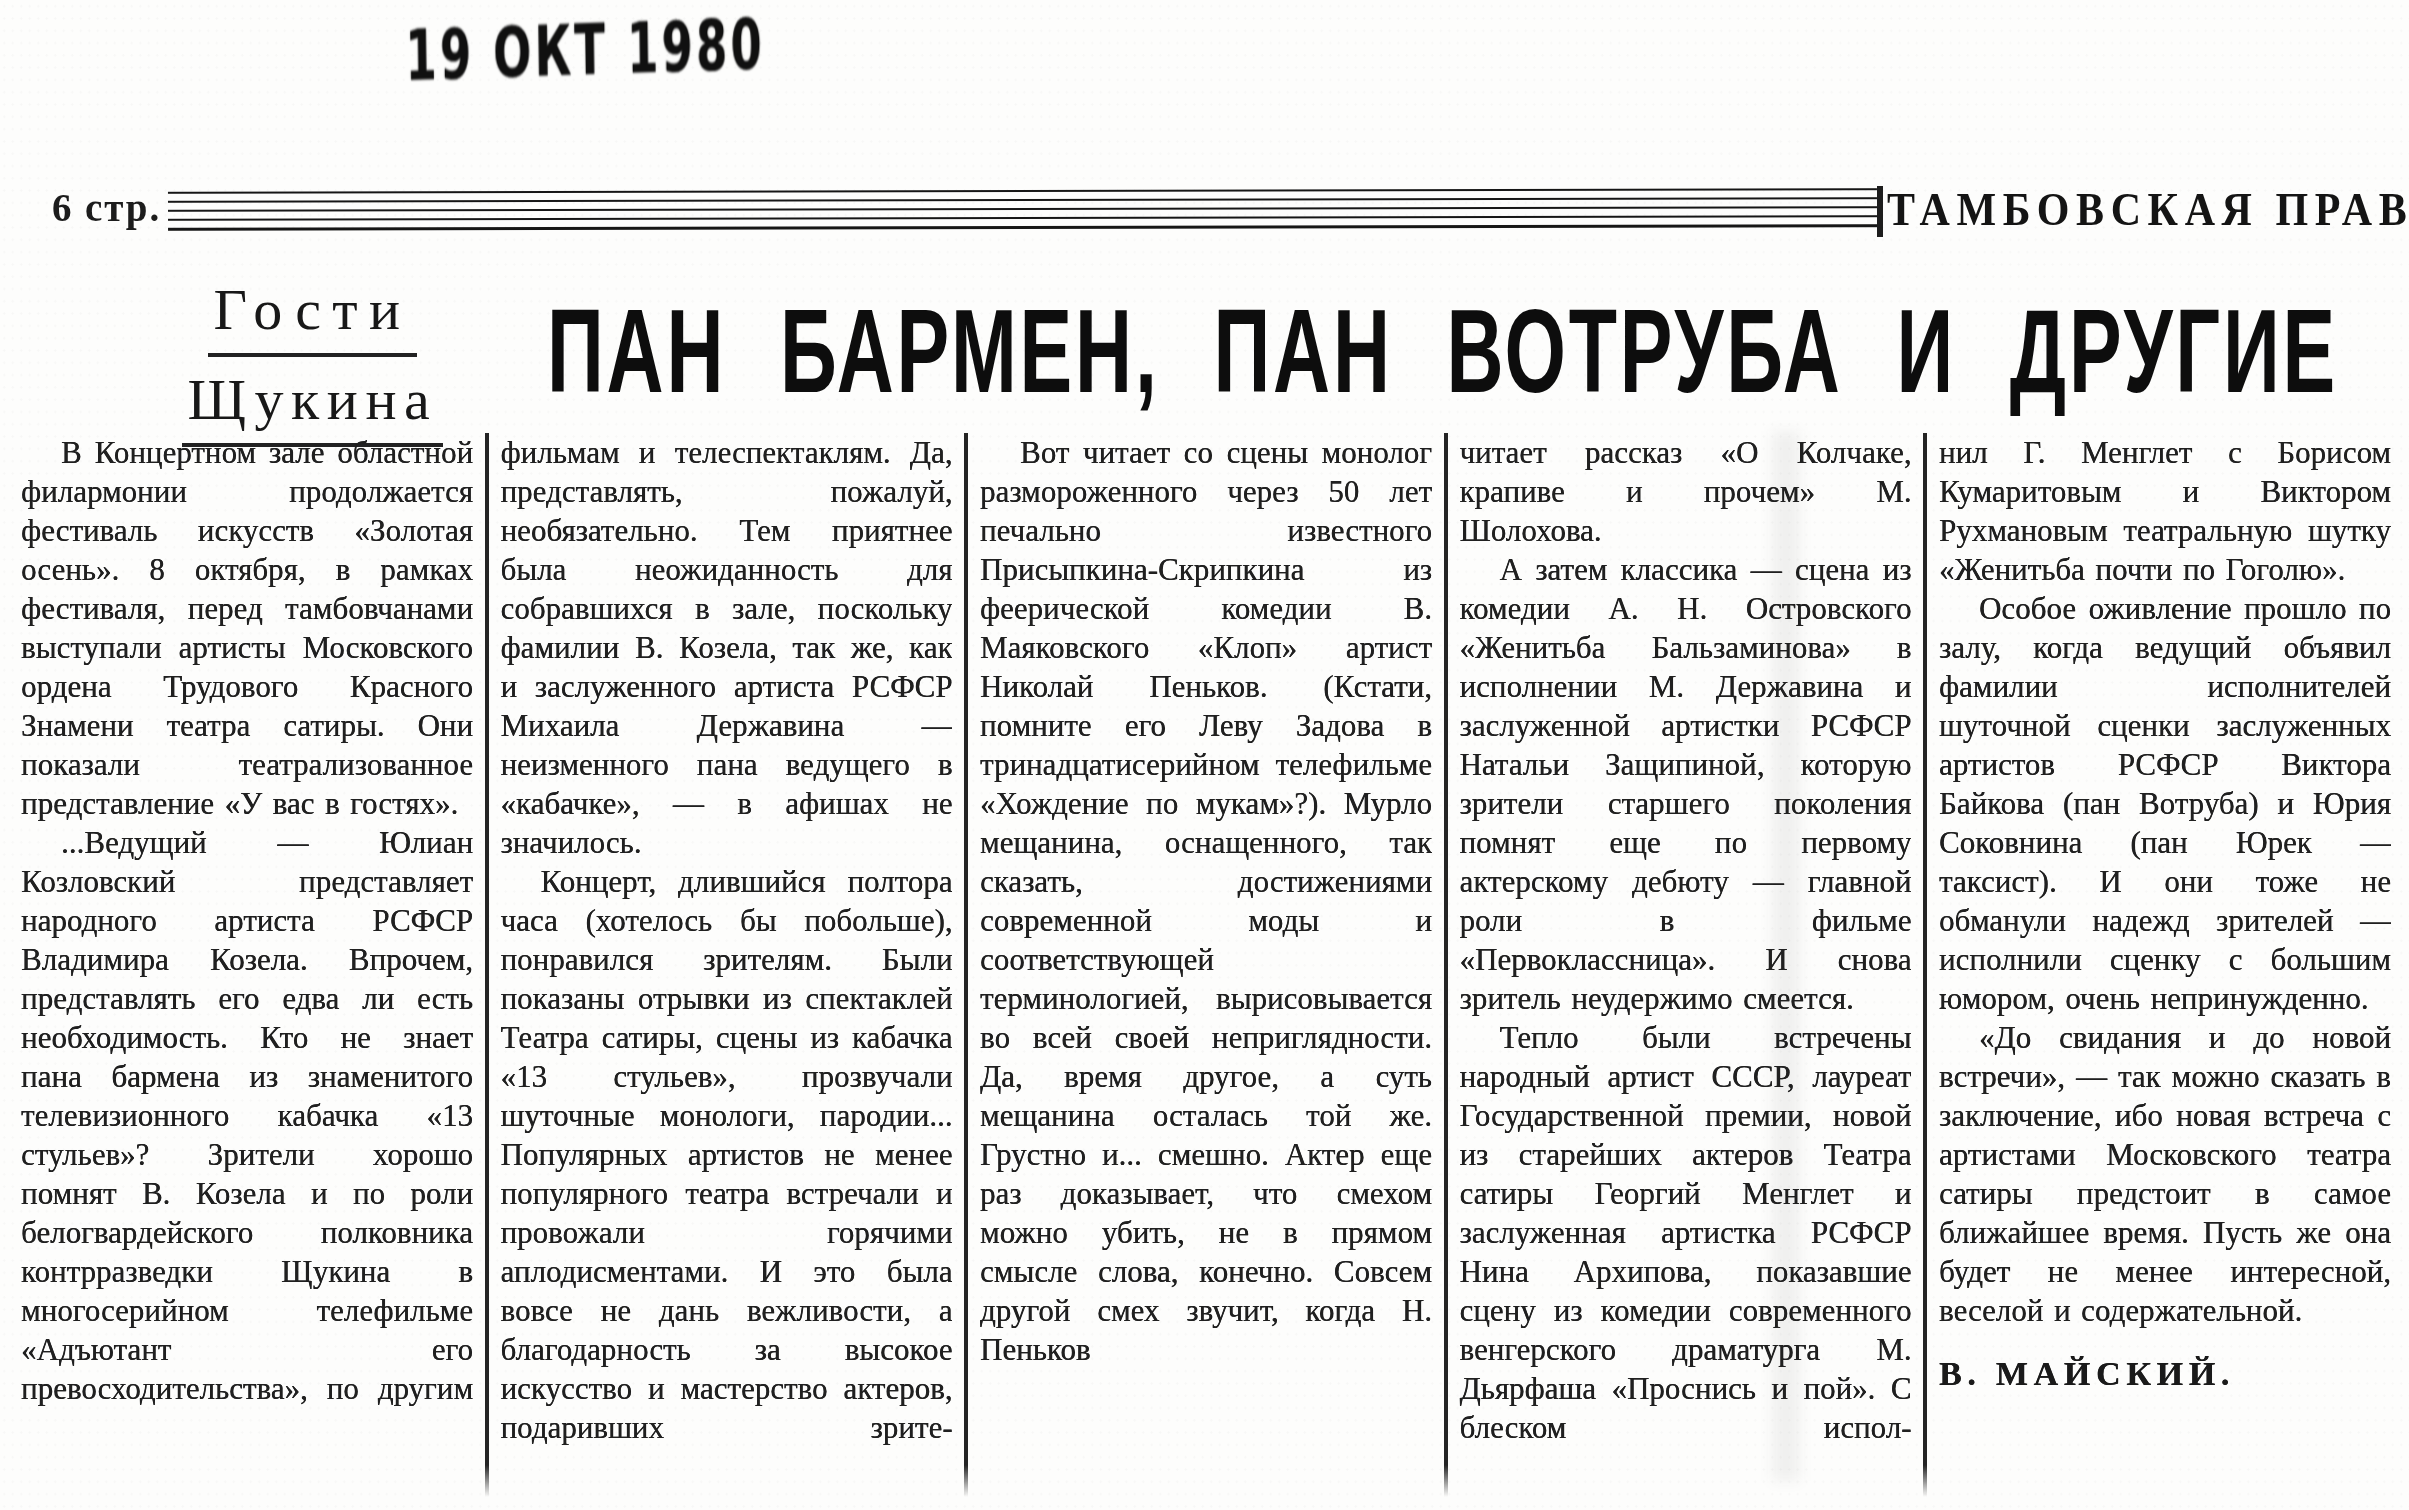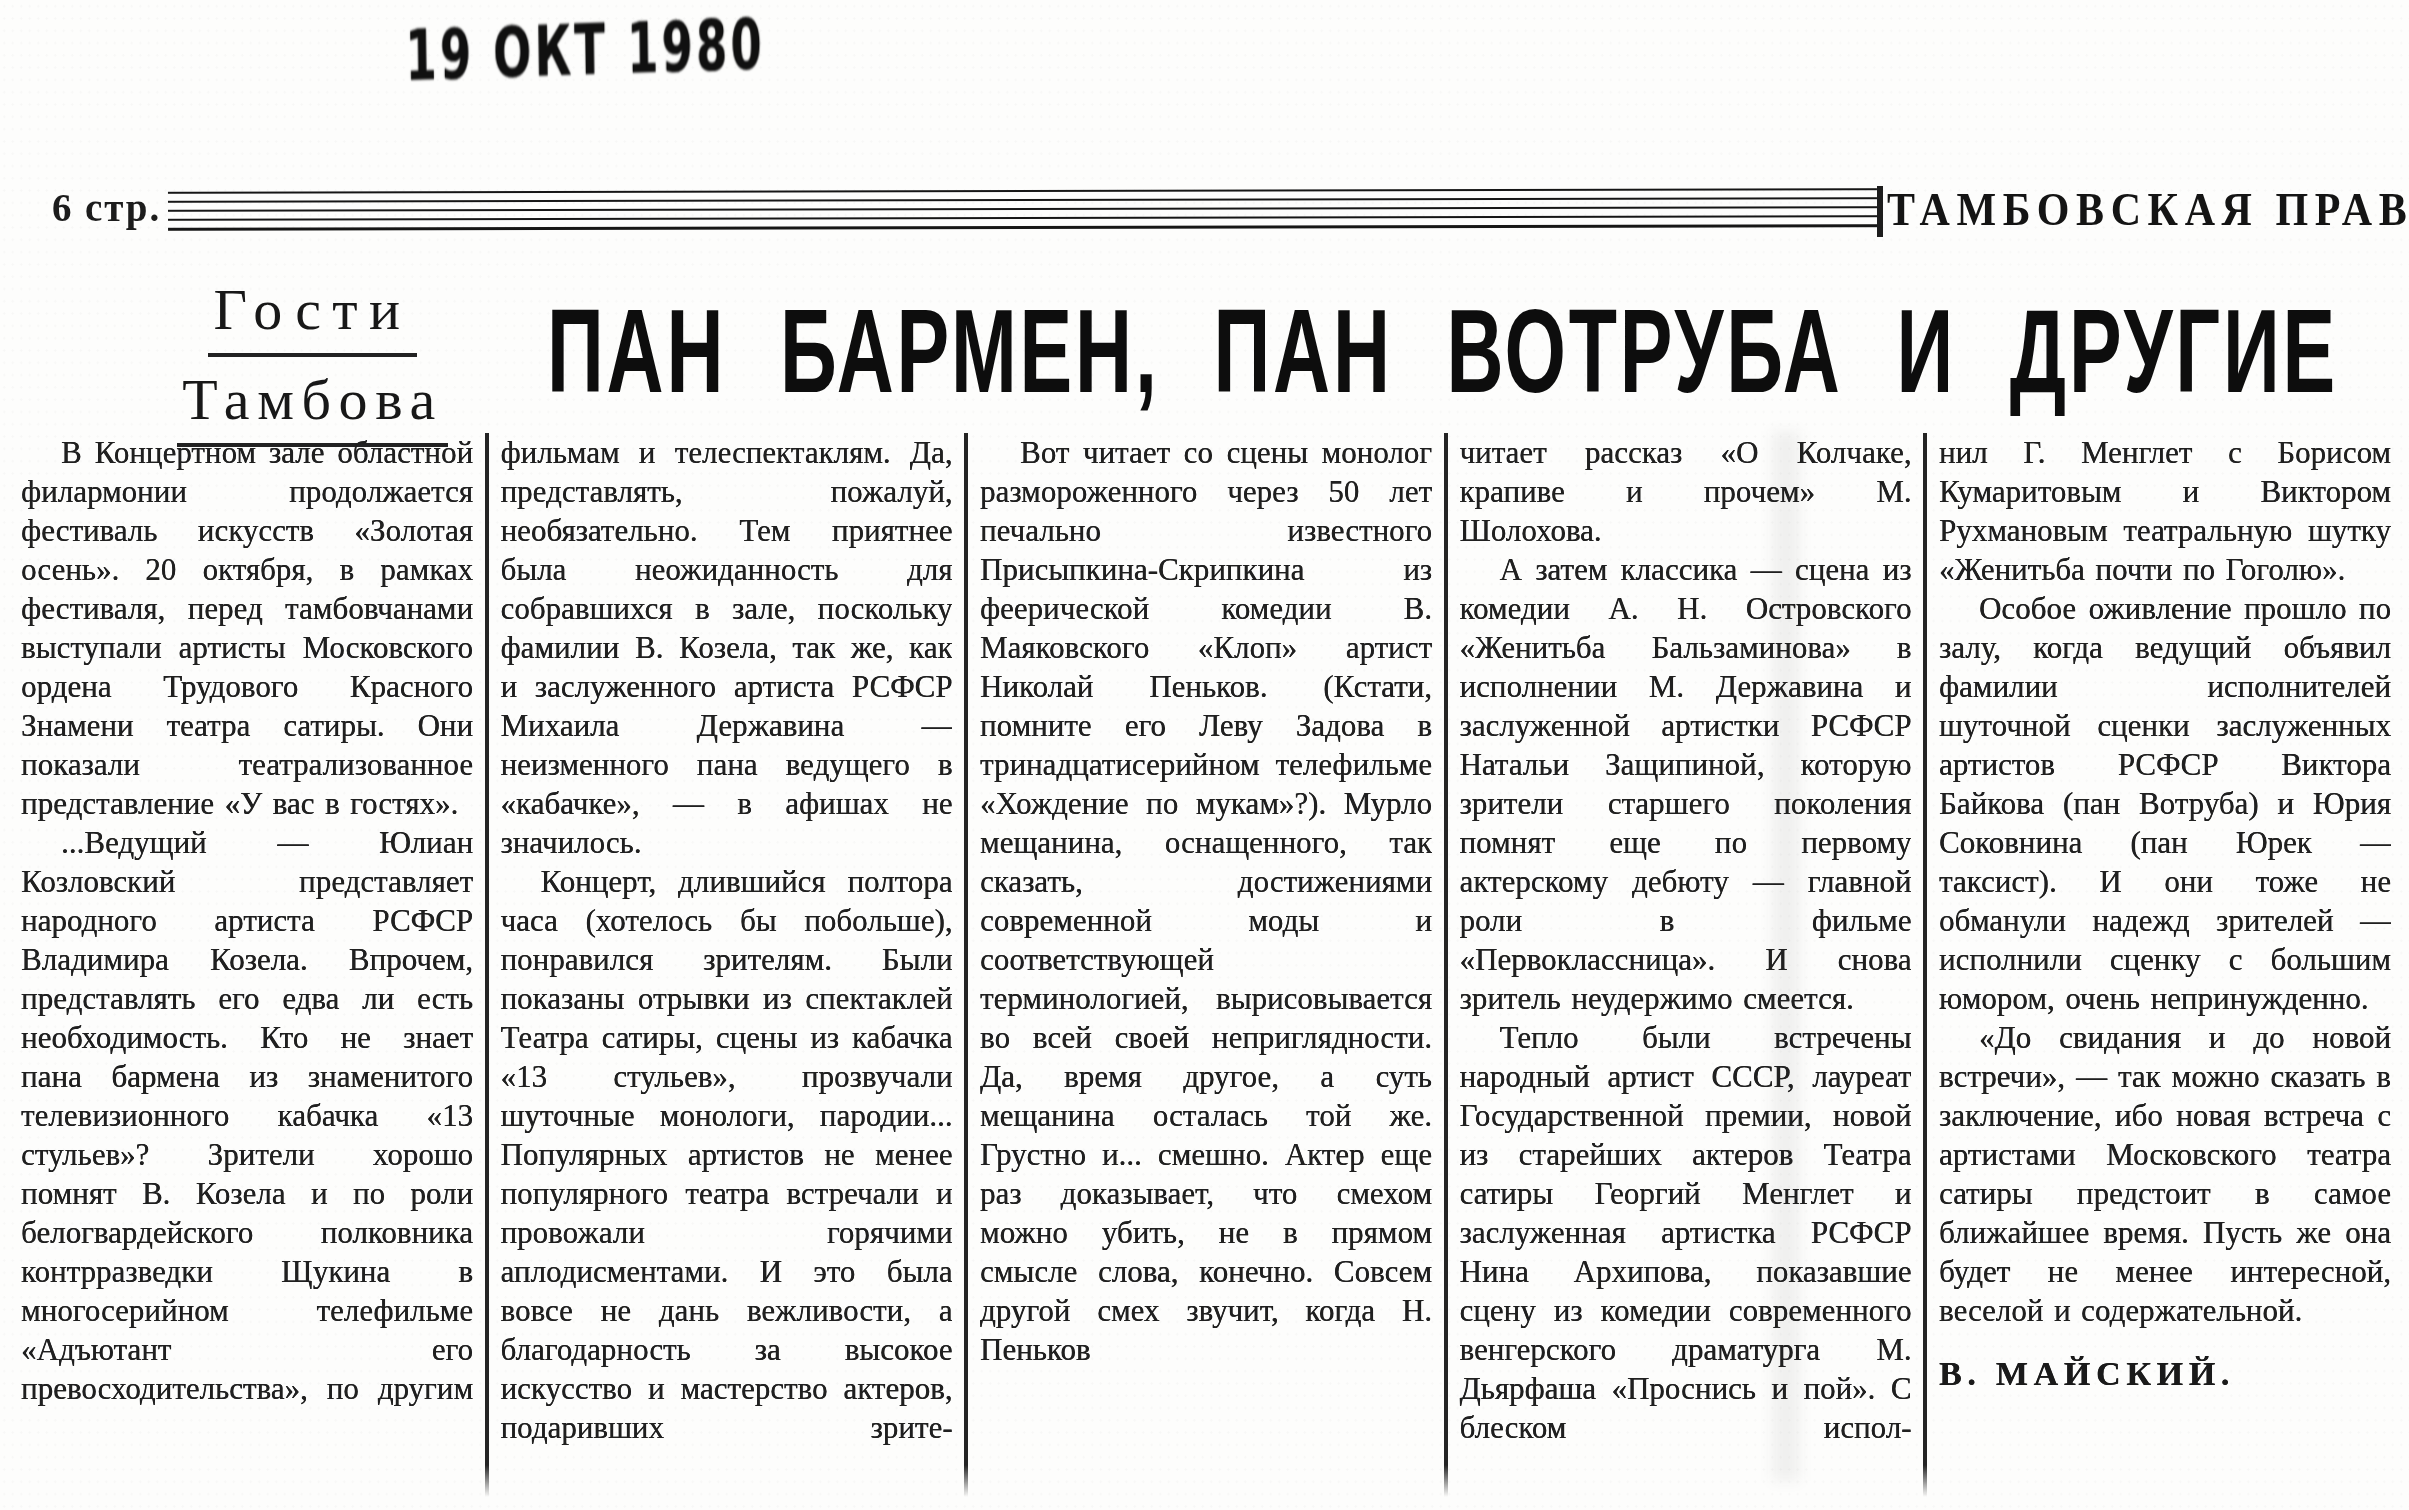--- a/index.html
+++ b/index.html
@@ -134,28 +134,28 @@
 
   <div class="stamp">19 ОКТ 1980</div>
 
   <div class="page-num">6 стр.</div>
   <div class="header-rules"></div>
   <div class="header-rule-nub"></div>
   <div class="masthead">ТАМБОВСКАЯ ПРАВДА</div>
 
   <div class="kicker">
     <span class="kicker-line">Гости</span>
-    <span class="kicker-line second">Тамбова</span>
+    <span class="kicker-line second">Щукина</span>
   </div>
 
   <h1 class="headline">ПАН БАРМЕН, ПАН ВОТРУБА И ДРУГИЕ</h1>
 
   <div class="columns">
       <div class="col">
-        <p class="para indent">В Концертном зале областной филармонии продолжается фестиваль искусств «Золотая осень». 20 октября, в рамках фестиваля, перед тамбовчанами выступали артисты Московского ордена Трудового Красного Знамени театра сатиры. Они показали театрализованное представление «У вас в гостях».</p>
+        <p class="para indent">В Концертном зале областной филармонии продолжается фестиваль искусств «Золотая осень». 8 октября, в рамках фестиваля, перед тамбовчанами выступали артисты Московского ордена Трудового Красного Знамени театра сатиры. Они показали театрализованное представление «У вас в гостях».</p>
         <p class="para indent cont">...Ведущий — Юлиан Козловский представляет народного артиста РСФСР Владимира Козела. Впрочем, представлять его едва ли есть необходимость. Кто не знает пана бармена из знаменитого телевизионного кабачка «13 стульев»? Зрители хорошо помнят В. Козела и по роли белогвардейского полковника контрразведки Щукина в многосерийном телефильме «Адъютант его превосходительства», по другим</p>
       </div>
       <div class="rule-v"></div>
       <div class="col">
         <p class="para">фильмам и телеспектаклям. Да, представлять, пожалуй, необязательно. Тем приятнее была неожиданность для собравшихся в зале, поскольку фамилии В. Козела, так же, как и заслуженного артиста РСФСР Михаила Державина — неизменного пана ведущего в «кабачке», — в афишах не значилось.</p>
         <p class="para indent cont">Концерт, длившийся полтора часа (хотелось бы побольше), понравился зрителям. Были показаны отрывки из спектаклей Театра сатиры, сцены из кабачка «13 стульев», прозвучали шуточные монологи, пародии... Популярных артистов не менее популярного театра встречали и провожали горячими аплодисментами. И это была вовсе не дань вежливости, а благодарность за высокое искусство и мастерство актеров, подаривших зрите-</p>
       </div>
       <div class="rule-v"></div>
       <div class="col">
         <p class="para indent cont">Вот читает со сцены монолог размороженного через 50 лет печально известного Присыпкина-Скрипкина из феерической комедии В. Маяковского «Клоп» артист Николай Пеньков. (Кстати, помните его Леву Задова в тринадцатисерийном телефильме «Хождение по мукам»?). Мурло мещанина, оснащенного, так сказать, достижениями современной моды и соответствующей терминологией, вырисовывается во всей своей неприглядности. Да, время другое, а суть мещанина осталась той же. Грустно и... смешно. Актер еще раз доказывает, что смехом можно убить, не в прямом смысле слова, конечно. Совсем другой смех звучит, когда Н. Пеньков</p>

